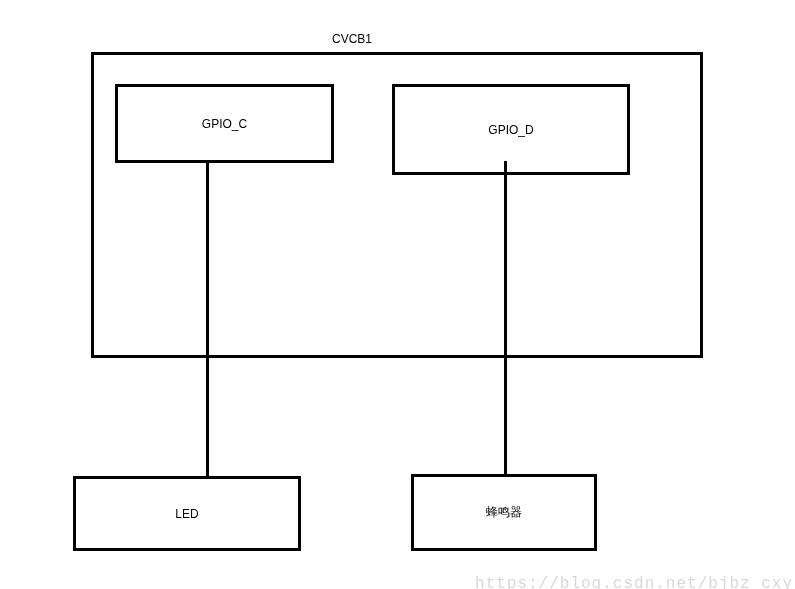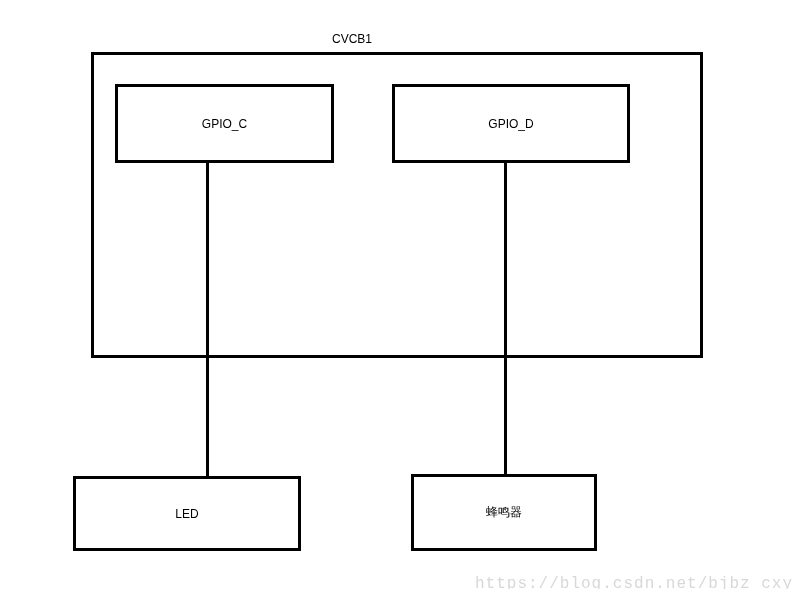--- a/index.html
+++ b/index.html
@@ -61,21 +61,21 @@
 <body>
 
 <div class="main-title" style="left: 310px; top: 20px; width: 60px;">CVCB1</div>
 
 <div class="main-container" style="left: 79px; top: 40px; width: 612px; height: 306px;"></div>
 
 <div class="inner-box" style="left: 103px; top: 72px; width: 219px; height: 79px;">
   <span class="inner-box-label">GPIO_C</span>
 </div>
 
-<div class="inner-box" style="left: 380px; top: 72px; width: 238px; height: 79px;">
+<div class="inner-box" style="left: 380px; top: 72px; width: 238px; height: 91px;">
   <span class="inner-box-label">GPIO_D</span>
 </div>
 
 <div class="connector-line" style="left: 194px; top: 149px; height: 317px;"></div>
 
 <div class="connector-line" style="left: 492px; top: 149px; height: 315px;"></div>
 
 <div class="bottom-box" style="left: 61px; top: 464px; width: 228px; height: 75px;">
   <span class="bottom-box-label">LED</span>
 </div>

